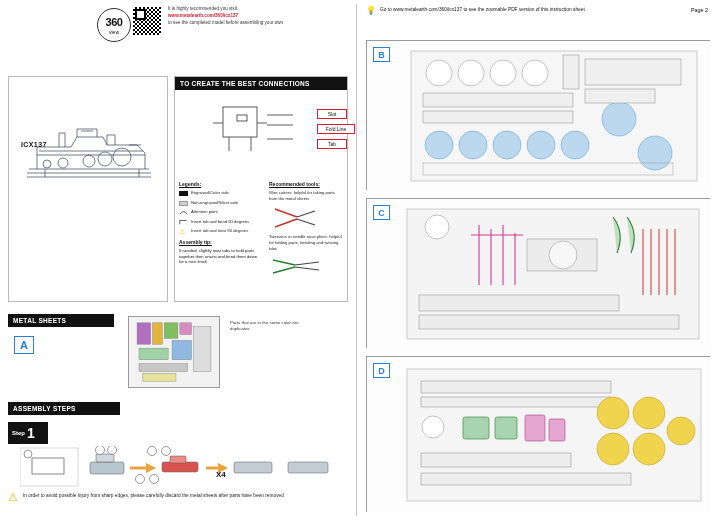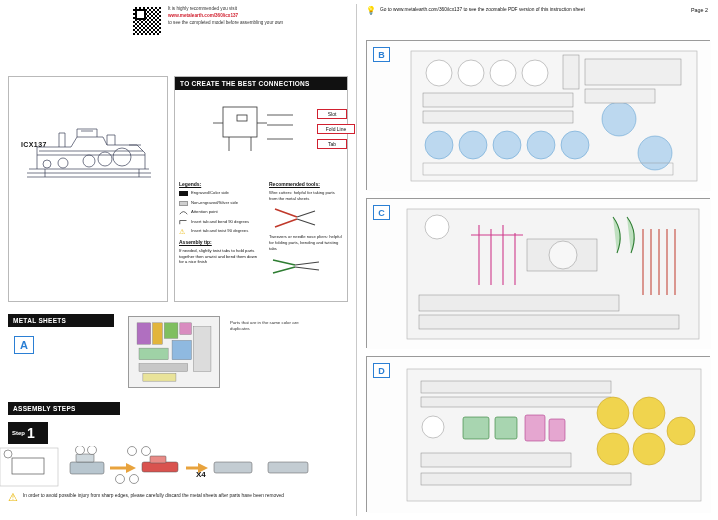--- a/index.html
+++ b/index.html
@@ -116,21 +116,21 @@
   
   #steps-bar { position:absolute; left:8px; top:402px; width:112px; }
   .step-badge {
     position:absolute; left:8px; top:422px; width:40px; height:22px;
     background:#111; color:#fff; display:flex; align-items:center; gap:2px;
     padding-left:4px;
   }
   .step-badge .word { font-size:6px; font-weight:bold; }
   .step-badge .num { font-size:14px; font-weight:bold; line-height:14px; }
   .step-area {
-    position:absolute; left:0; top:446px; width:340px; height:42px;
+    position:absolute; left:20px; top:446px; width:340px; height:42px;
   }
   .warn-row {
     position:absolute; left:8px; top:492px; width:340px;
     display:flex; align-items:flex-start; gap:5px;
   }
   .warn-text { font-size:4.8px; line-height:7px; color:#222; }
 
   
   .top-note {
     position:absolute; left:366px; top:7px; width:280px;
@@ -148,20 +148,26 @@
   }
 
   svg { display:block; }
 </style>
 </head>
 <body>
 
 <div class="page">
 
 
+  <div class="view360">
+    <div class="circle">
+      <div class="num">360</div>
+      <div class="lbl">view</div>
+    </div>
+  </div>
 
   <div class="qr"></div>
 
   <div class="qr-note">
     <div>It is highly recommended you visit</div>
     <div class="red">www.metalearth.com/360/icx137</div>
     <div>to see the completed model before assembling your own</div>
   </div>
 
   <div class="panel" id="model-panel">

